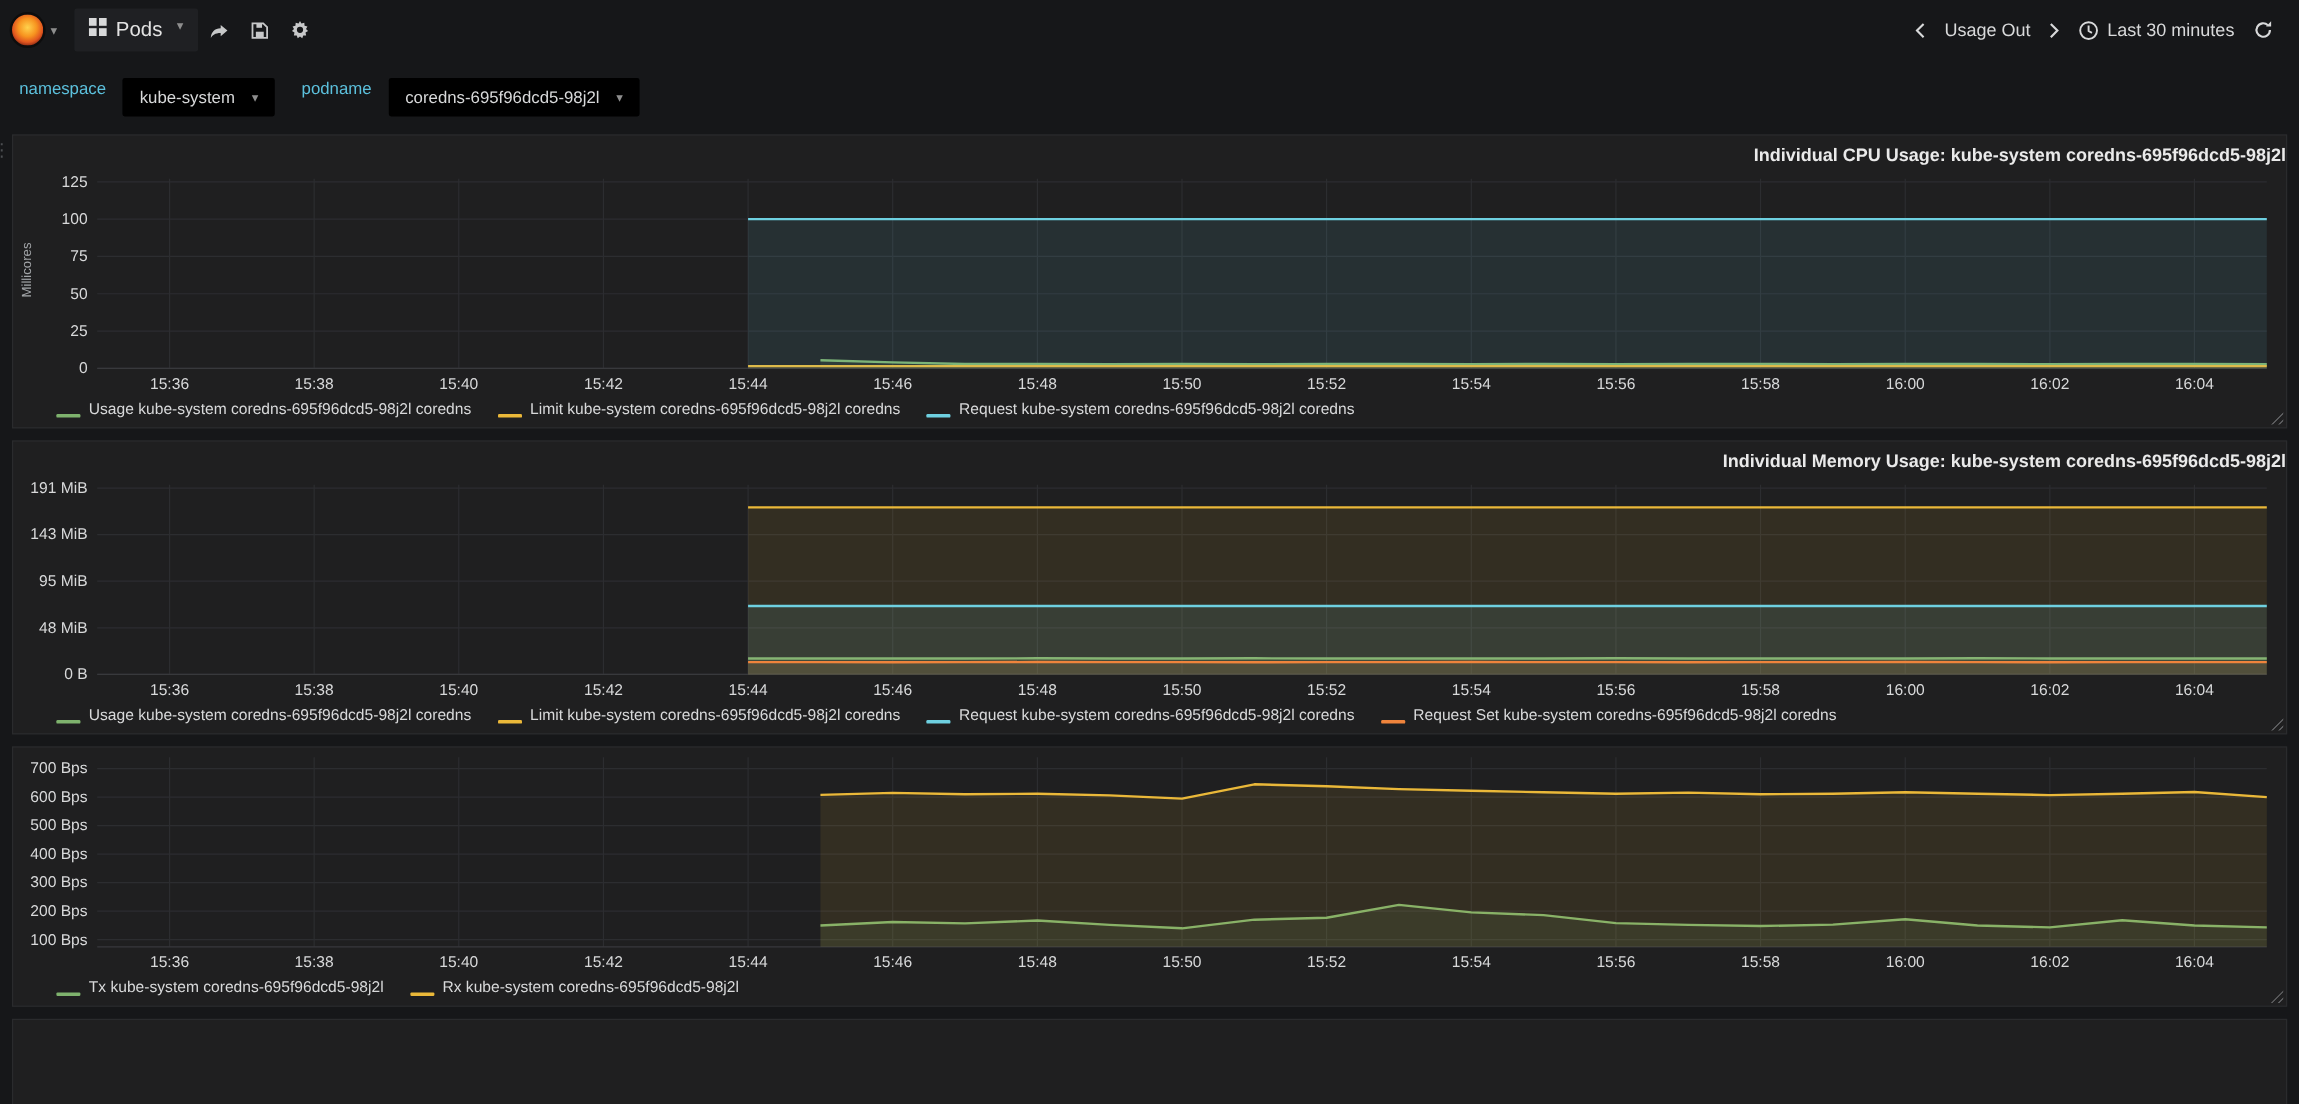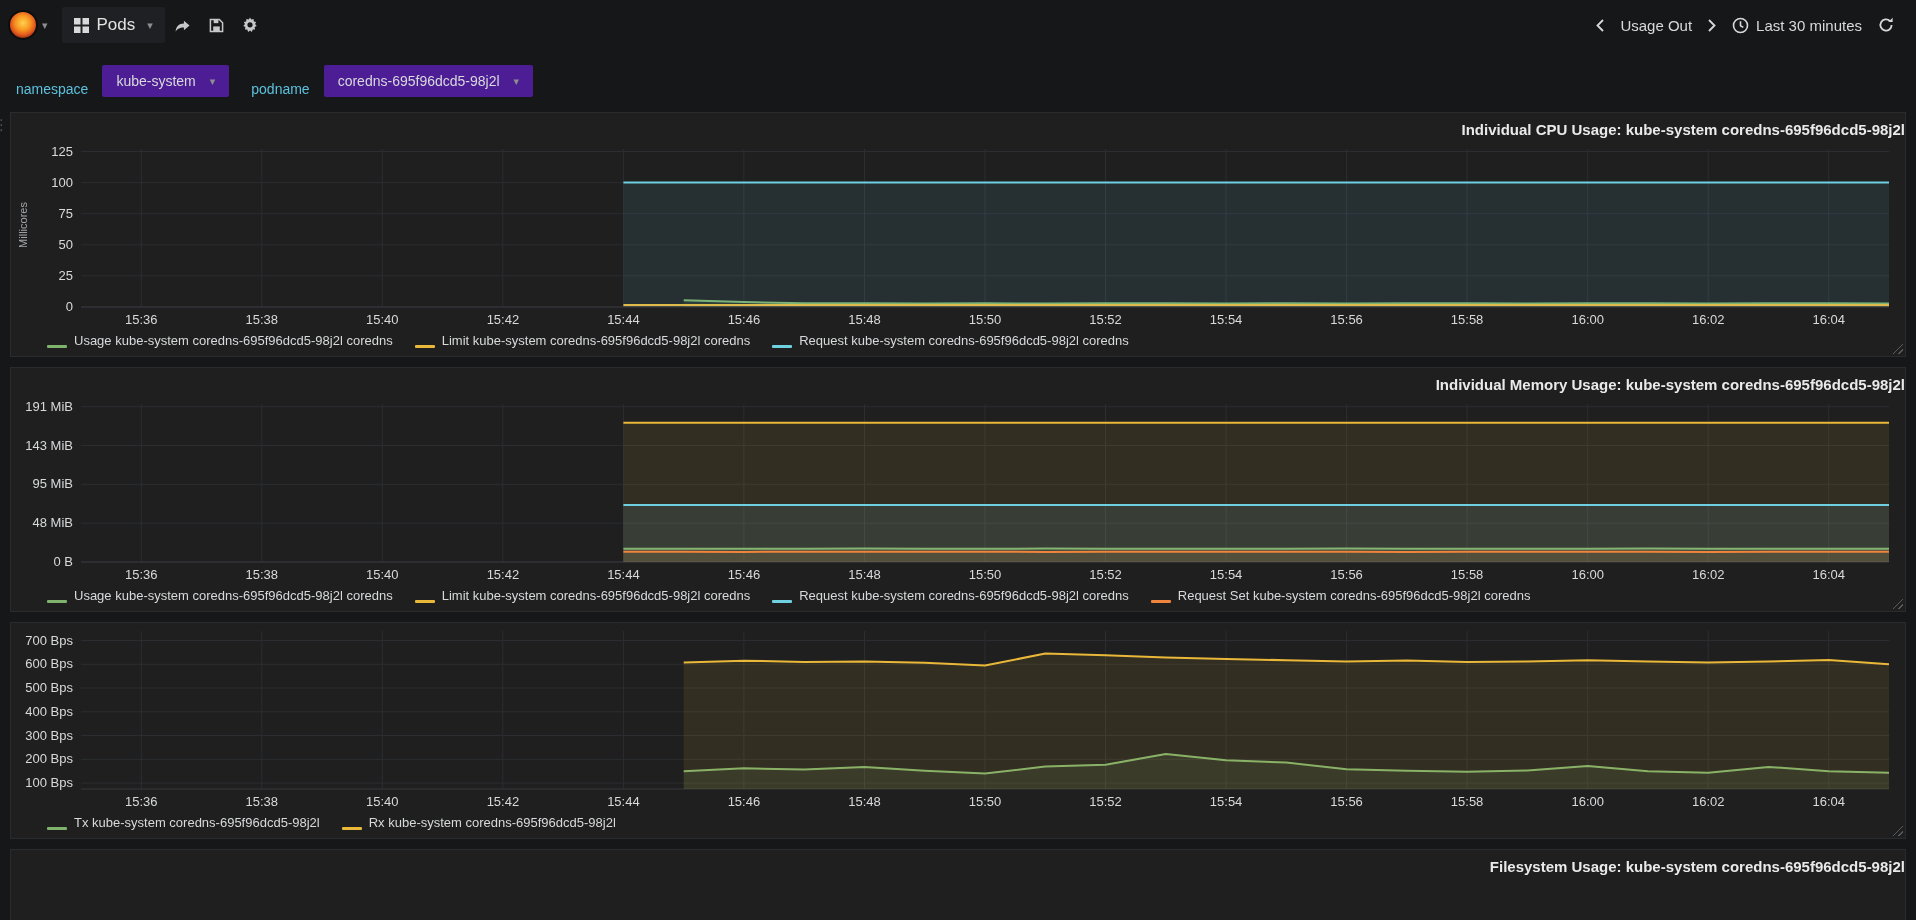--- a/index.html
+++ b/index.html
@@ -10,30 +10,30 @@
     font-size:14px;
   }
   
   .navbar { height:50px; display:flex; align-items:center; justify-content:space-between; padding:0 14px 0 8px; background:#161719; }
   .nav-left, .nav-right { display:flex; align-items:center; }
   .logo-wrap { display:flex; align-items:center; cursor:pointer; margin-right:14px; }
   .logo-circle { width:30px; height:30px; border-radius:50%;
     background:radial-gradient(circle at 50% 42%, #ffd24d 0%, #f79420 38%, #e1561f 62%, #8a2a14 78%, #1c1c1c 80%);
     border:2px solid #0d0d0d; display:inline-block; }
   .caret { color:#8e8e8e; font-size:11px; margin-left:4px; }
-  .dash-picker { display:flex; align-items:center; gap:8px; padding:8px 12px; cursor:pointer; color:#e3e3e3; font-size:17px; background:#1f2023; border-radius:2px; }
+  .dash-picker { display:flex; align-items:flex-start; gap:8px; padding:8px 12px; cursor:pointer; color:#e3e3e3; font-size:17px; background:#1f2023; border-radius:2px; }
   .nav-icon { background:none; border:none; cursor:pointer; padding:6px 9px; display:flex; align-items:center; }
   .nav-icon svg { display:block; }
   .nav-right button { background:none; border:none; color:#d8d9da; cursor:pointer; font-size:15px; display:flex; align-items:center; gap:7px; padding:6px 8px; font-family:inherit; }
   .zoom-out { padding:6px 2px; }
   
   .submenu { height:62px; display:flex; align-items:center; gap:22px; padding:0 16px; }
-  .var { display:flex; align-items:flex-end; gap:14px; }
+  .var { display:flex; align-items:flex-start; gap:14px; }
   .var-label { color:#5CC1DD; font-size:14px; }
-  .var-value { background:#4c1d95; border:none; color:#d8d9da; font-size:14px; font-family:inherit;
+  .var-value { background:#000000; border:none; color:#d8d9da; font-size:14px; font-family:inherit;
     padding:8px 14px; border-radius:2px; cursor:pointer; display:flex; align-items:center; gap:10px; }
   
   .dash { padding:0 10px; position:relative; }
   .row-drag { position:absolute; left:-6px; top:4px; color:#4d4f52; font-size:15px; letter-spacing:-2px; cursor:grab; }
   .panel { background:#1f1f20; border:1px solid #2a2b2d; margin-bottom:10px; position:relative; }
   .panel-title { text-align:right; font-size:15px; font-weight:bold; color:#eaeaea; padding:8px 0 3px; cursor:pointer; }
   .chart-wrap { height:190px; margin:0 4px; position:relative; }
   .chart { position:absolute; inset:0; }
   .ylabel { position:absolute; left:2px; top:44%; transform:translateY(-50%) rotate(180deg);
     writing-mode:vertical-lr; font-size:11px; color:#a2a5a8; }
@@ -344,18 +344,17 @@
         </span>
         <span class="legend-item">
           <span class="dash" style="background: rgb(234, 184, 57);"></span>
           <span>Rx kube-system coredns-695f96dcd5-98j2l</span>
         </span>
       </div>
     <span class="resize-handle"></span>
   </section>
 
   <section class="panel panel-cut">
-    <h2 class="panel-title">Filesystem Usage: kube-system coredns-695f96dcd5-98j2l</h2>
     <div class="chart-wrap">
       <div class="chart"></div>
     </div>
   </section>
 </main>
 
 </body></html>

